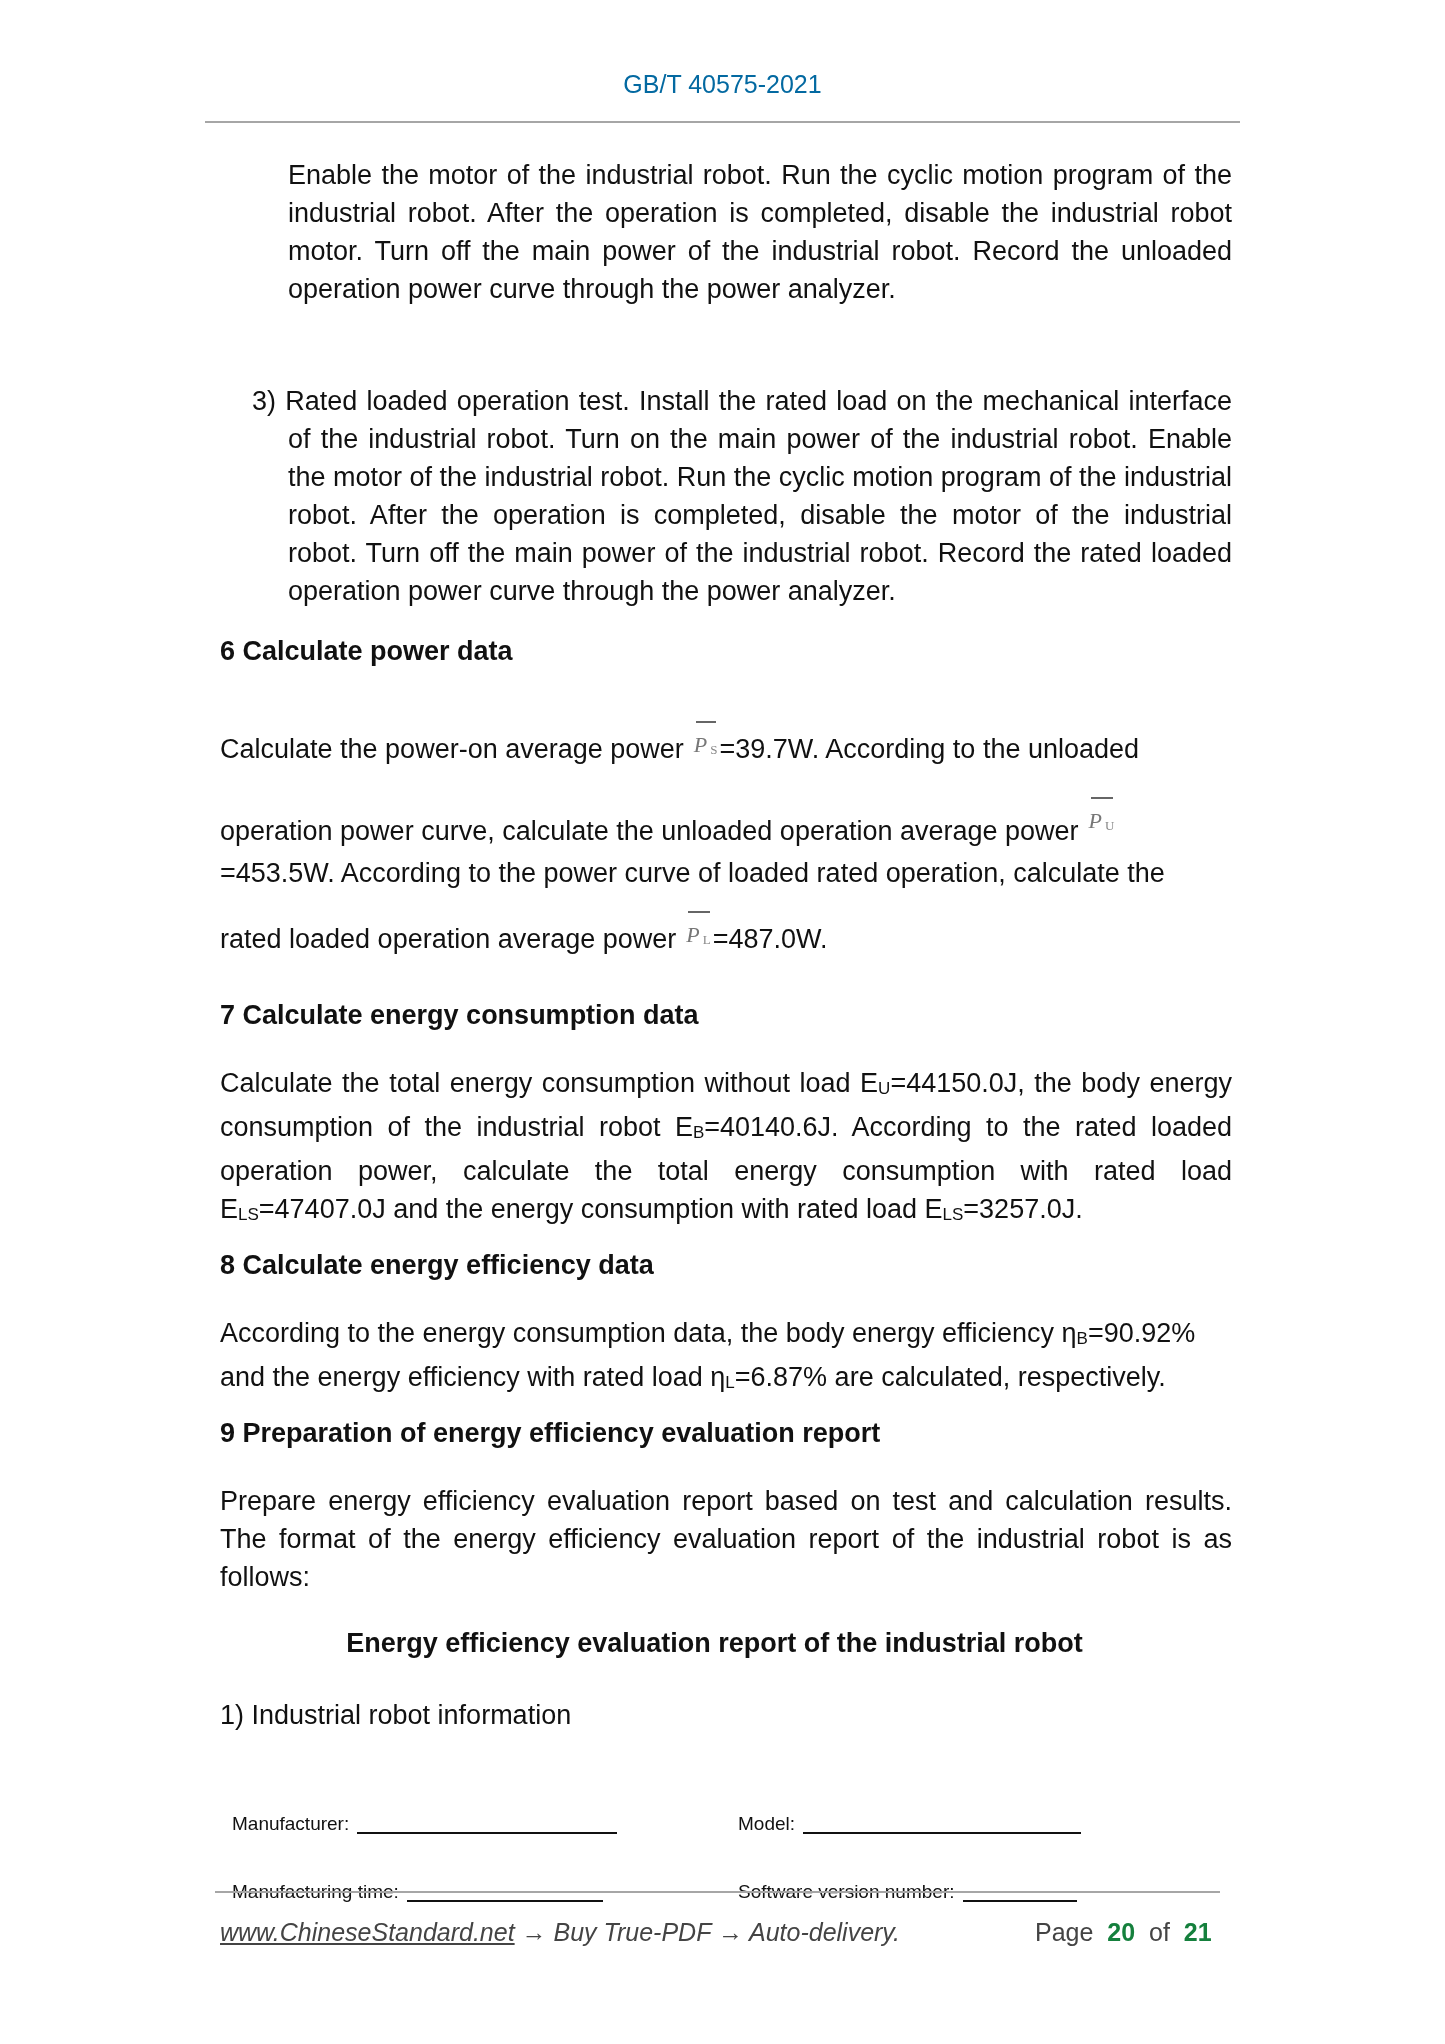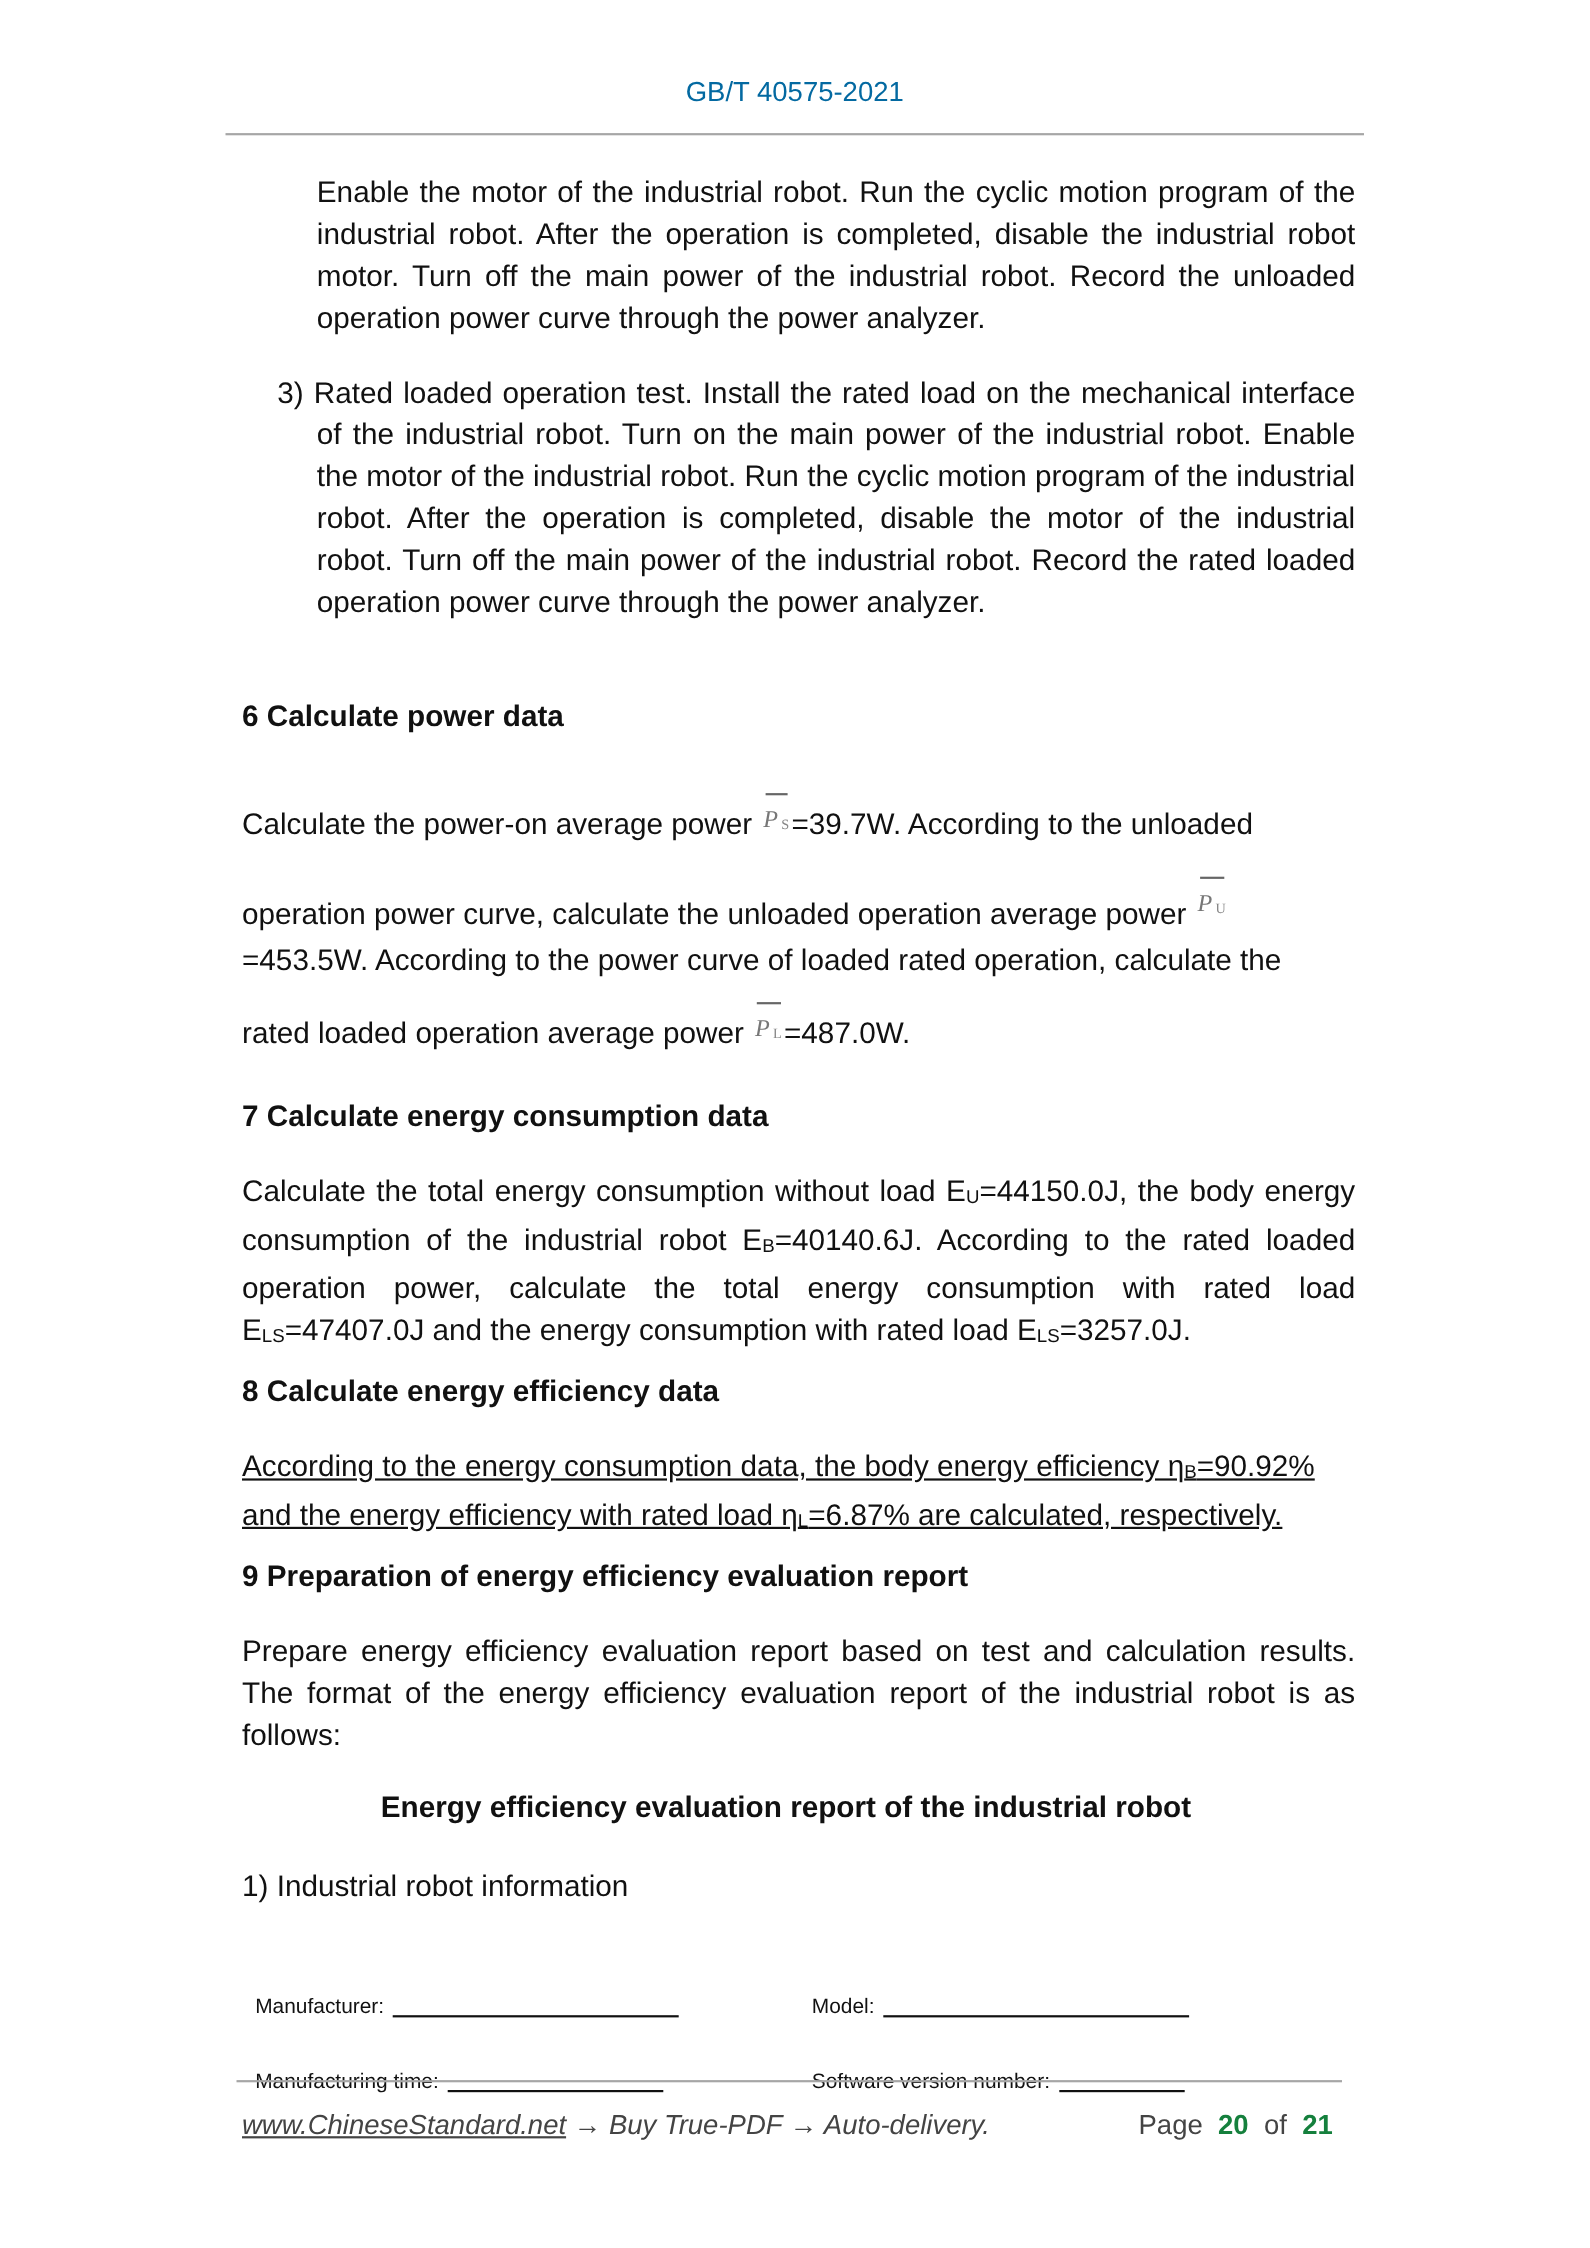--- a/index.html
+++ b/index.html
@@ -3,21 +3,21 @@
 <meta charset="utf-8">
 <style>
   html, body { margin: 0; padding: 0; background: #ffffff; }
   body { width: 1445px; height: 2044px; position: relative; overflow: hidden;
          font-family: "Liberation Sans", sans-serif; color: #111111; }
   .abs { position: absolute; }
   .hdr-title { left: 0; width: 1445px; top: 70px; text-align: center; font-size: 25px; color: #0369a1; }
   .hdr-line { left: 205px; width: 1035px; top: 121px; height: 0; border-top: 2px solid #a6a6a6; }
   .para { font-size: 27px; line-height: 38px; text-align: justify; text-align-last: left; }
   .p-indent { left: 288px; width: 944px; }
-  .p-list { left: 252px; width: 980px; text-indent: -36px; padding-left: 36px; box-sizing: border-box; }
+  .p-list { left: 252px; width: 980px; text-indent: -36px; padding-left: 36px; box-sizing: border-box; margin-top: 44px; }
   .p-body { left: 220px; width: 1012px; }
   .heading { left: 220px; font-size: 27px; font-weight: bold; }
   .sub { font-size: 17px; vertical-align: -2px; }
   .pbar { display: inline-block; position: relative; font-family: "Liberation Serif", serif; font-style: italic;
           color: #777777; font-size: 22px; margin: 0 2px 0 10px; vertical-align: 6px; }
   .pbar::before { content: ""; position: absolute; left: 2px; right: 1px; top: -5px; border-top: 2px solid #666; }
   .pbar .s { font-style: normal; font-size: 13px; color: #888; margin-left: 3px; vertical-align: -2px; }
   .title { left: 0; width: 1445px; text-align: center; font-size: 27px; font-weight: bold; }
   .form-row { font-size: 19px; margin-top: 44px; }
   .blank { display: inline-block; border-bottom: 2px solid #111; height: 24px; vertical-align: -4px; margin-left: 8px; }
@@ -43,21 +43,21 @@
 <div class="abs para p-body" style="top:802px;"><span>operation power curve, calculate the unloaded operation average power</span><span class="pbar" style="vertical-align:12px;"><span>P</span><span class="s">U</span></span></div>
 
 <div class="abs para p-body" style="top:854px;">=453.5W. According to the power curve of loaded rated operation, calculate the</div>
 
 <div class="abs para" style="top:916px; left:220px;"><span>rated loaded operation average power</span><span class="pbar"><span>P</span><span class="s">L</span></span><span>=487.0W.</span></div>
 
 <div class="abs heading" style="top:1000px;">7 Calculate energy consumption data</div>
 <div class="abs para p-body" style="top:1064px;"><span>Calculate the total energy consumption without load E</span><span class="sub">U</span><span>=44150.0J, the body energy consumption of the industrial robot E</span><span class="sub">B</span><span>=40140.6J. According to the rated loaded operation power, calculate the total energy consumption with rated load E</span><span class="sub">LS</span><span>=47407.0J and the energy consumption with rated load E</span><span class="sub">LS</span><span>=3257.0J.</span></div>
 
 <div class="abs heading" style="top:1250px;">8 Calculate energy efficiency data</div>
-<div class="abs para" style="top:1314px; left:220px; width:1040px; text-align:left;text-decoration:underline;"><span>According to the energy consumption data, the body energy efficiency η</span><span class="sub">B</span><span>=90.92%</span><br><span>and the energy efficiency with rated load η</span><span class="sub">L</span><span>=6.87% are calculated, respectively.</span></div>
+<div class="abs para" style="top:1314px; left:220px; width:1040px; text-align:left;"><span>According to the energy consumption data, the body energy efficiency η</span><span class="sub">B</span><span>=90.92%</span><br><span>and the energy efficiency with rated load η</span><span class="sub">L</span><span>=6.87% are calculated, respectively.</span></div>
 
 <div class="abs heading" style="top:1418px;">9 Preparation of energy efficiency evaluation report</div>
 <div class="abs para p-body" style="top:1482px;">Prepare energy efficiency evaluation report based on test and calculation results. The format of the energy efficiency evaluation report of the industrial robot is as follows:</div>
 
 <div class="abs title" style="top:1628px; left:-8px;">Energy efficiency evaluation report of the industrial robot</div>
 
 <div class="abs para" style="top:1696px; left:220px;">1) Industrial robot information</div>
 
 <div class="abs form-row" style="top:1764px; left:232px;"><span>Manufacturer:</span><span class="blank" style="width:260px;"></span></div>
 <div class="abs form-row" style="top:1764px; left:738px;"><span>Model:</span><span class="blank" style="width:278px;"></span></div>

